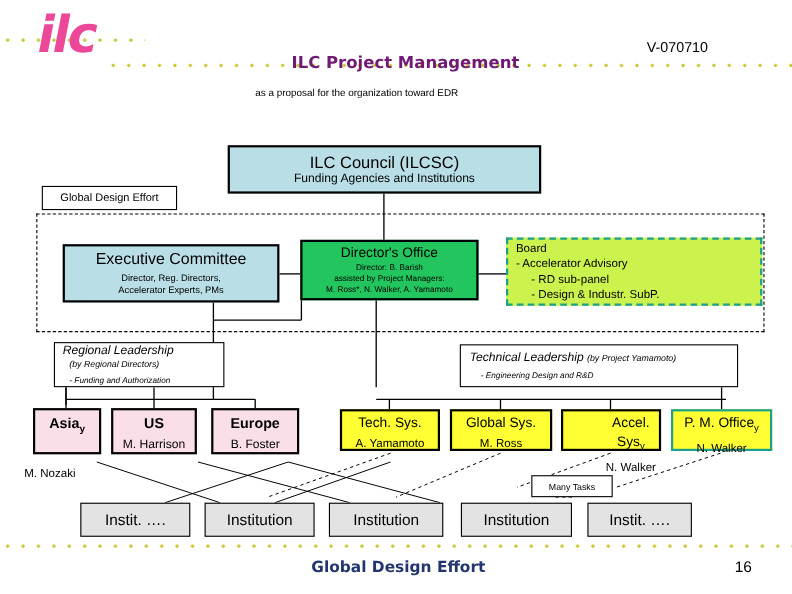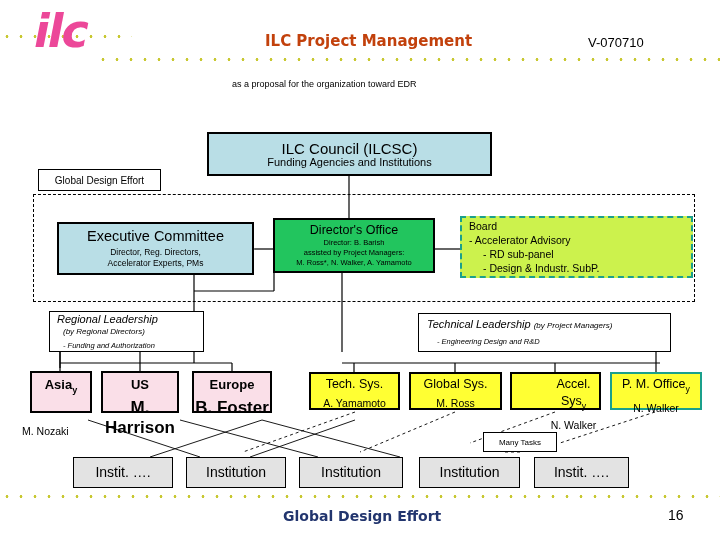--- a/index.html
+++ b/index.html
@@ -36,25 +36,25 @@
     letter-spacing: -2px;
   }
   .dots-row {
     height: 3px;
     background-image: radial-gradient(circle, #c8c832 0 1.3px, transparent 1.6px);
     background-size: 14px 3px;
     background-repeat: repeat-x;
     background-position: 0 center;
   }
   .title-main {
-    left: 265px; top: 32px;
+    left: 265px; top: 48px;
     font-family: "DejaVu Sans", sans-serif;
     font-weight: bold;
     font-size: 15px;
-    color: #c2410c;
+    color: #701a75;
     white-space: nowrap;
   }
   .title-sub {
     left: 232px; top: 79px;
     font-size: 9px;
     color: #000;
     white-space: nowrap;
   }
   .version {
     left: 588px; top: 35px;
@@ -156,21 +156,21 @@
   .techleader .rt .small { font-size: 8px; }
   .techleader .rb { font-size: 7.5px; font-style: italic; line-height: 11px; padding-left: 10px; margin-top: 4px; text-align: right; }
 
   .regbox {
     background: #fadfe8;
     height: 42px;
     justify-content: flex-start;
     padding-top: 3px;
   }
   .regbox .bt { font-size: 13px; font-weight: bold; }
-  .regbox .bn { font-size: 17px; margin-top: 5px; font-weight: bold; }
+  .regbox .bn { font-size: 11px; margin-top: 5px; }
 
   .sysbox {
     background: #ffff33;
     height: 38px;
     justify-content: flex-start;
     padding-top: 2px;
   }
   .sysbox .bt { font-size: 12.5px; }
   .sysbox .bn { font-size: 10.5px; margin-top: 4px; }
 
@@ -315,21 +315,21 @@
 
   <div class="abs box regleader">
     <div class="rt">Regional Leadership</div>
     <div class="rs">(by Regional Directors)</div>
     <div class="rb">- Funding and Authorization</div>
   </div>
 
   <div class="abs box techleader">
     <div class="rt">
       <span>Technical Leadership</span>
-      <span class="small">(by Project Managers)</span>
+      <span class="small">(by Project Yamamoto)</span>
     </div>
     <div class="rb">- Engineering Design and R&amp;D</div>
   </div>
 
   <div class="abs box regbox" style="left:30px; top:371px; width:62px;">
     <div class="bt">
       <span>Asia</span><sub>y</sub>
     </div>
   </div>
   <div class="abs outside-name" style="left:22px; top:425px;">M. Nozaki</div>

